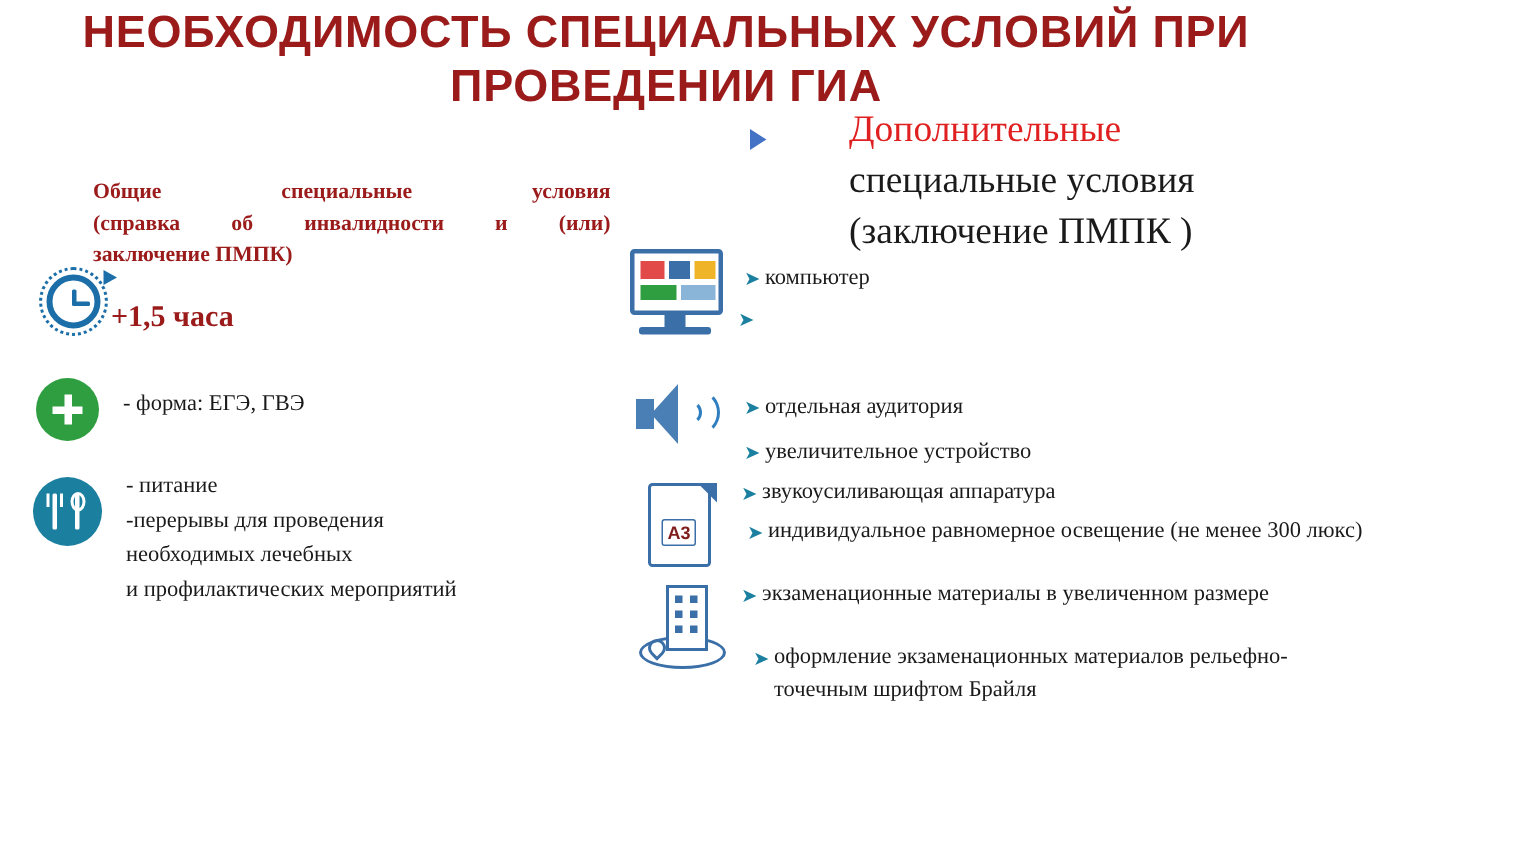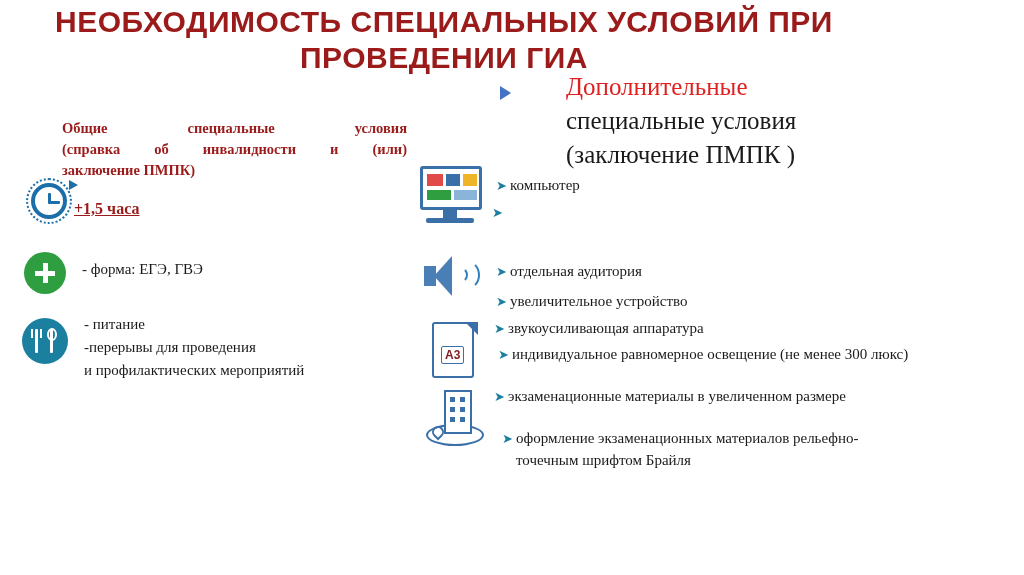--- a/index.html
+++ b/index.html
@@ -96,23 +96,22 @@
     width: 0; height: 0;
     border-left: 9px solid #1b6ea8;
     border-top: 5px solid transparent;
     border-bottom: 5px solid transparent;
   }
   .clock-label {
     position: absolute;
     left: 74px;
     top: 200px;
     font-weight: bold;
-    font-size: 16px;
+    font-size: 20px;
     color: #9b1b1b;
-    text-decoration: underline;
   }
 
   
   .plus-icon {
     position: absolute;
     left: 24px;
     top: 252px;
     width: 42px;
     height: 42px;
     border-radius: 50%;
@@ -390,20 +389,21 @@
 <div class="plus-icon"></div>
 <div class="plus-label">- форма: ЕГЭ, ГВЭ</div>
 
 <div class="food-icon">
   <span class="fork"></span>
   <span class="spoon"></span>
 </div>
 <div class="food-label">
   <div>- питание</div>
   <div>-перерывы для проведения</div>
+  <div>необходимых лечебных</div>
   <div>и профилактических мероприятий</div>
 </div>
 
 <div class="arrow-marker"></div>
 <div class="right-heading">
   <div class="red">Дополнительные</div>
   <div>специальные условия</div>
   <div>(заключение  ПМПК )</div>
 </div>
 

